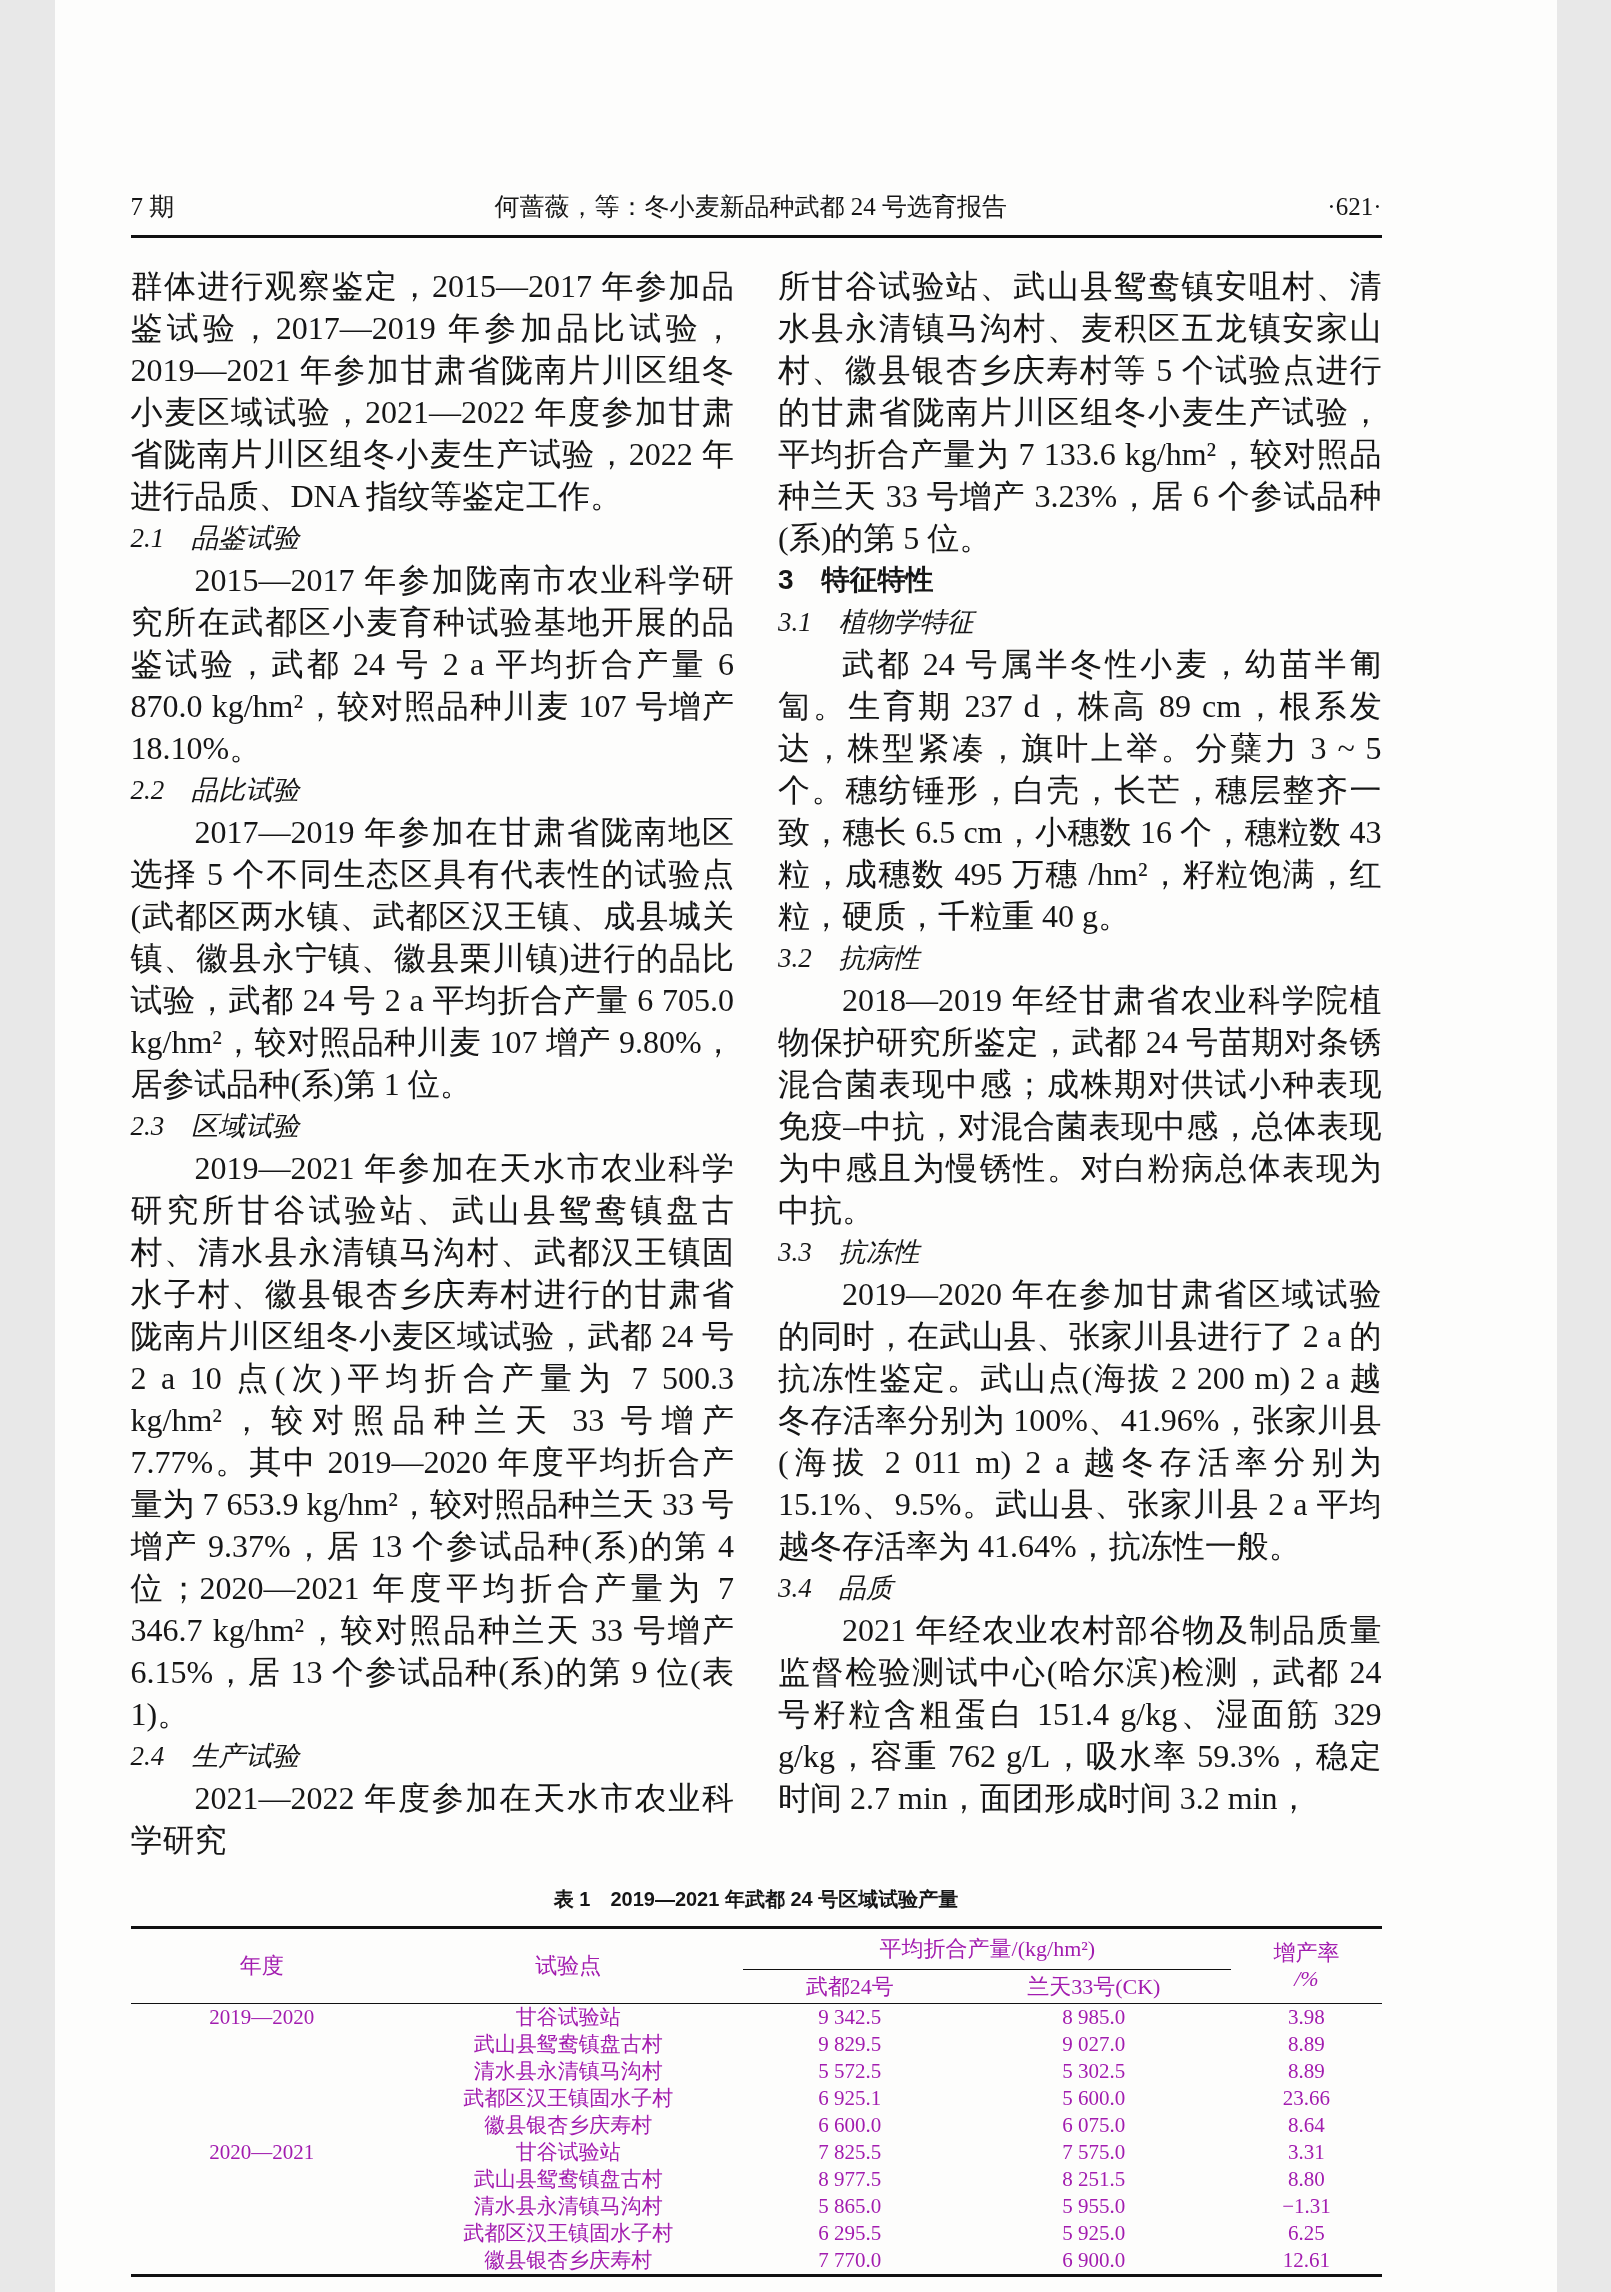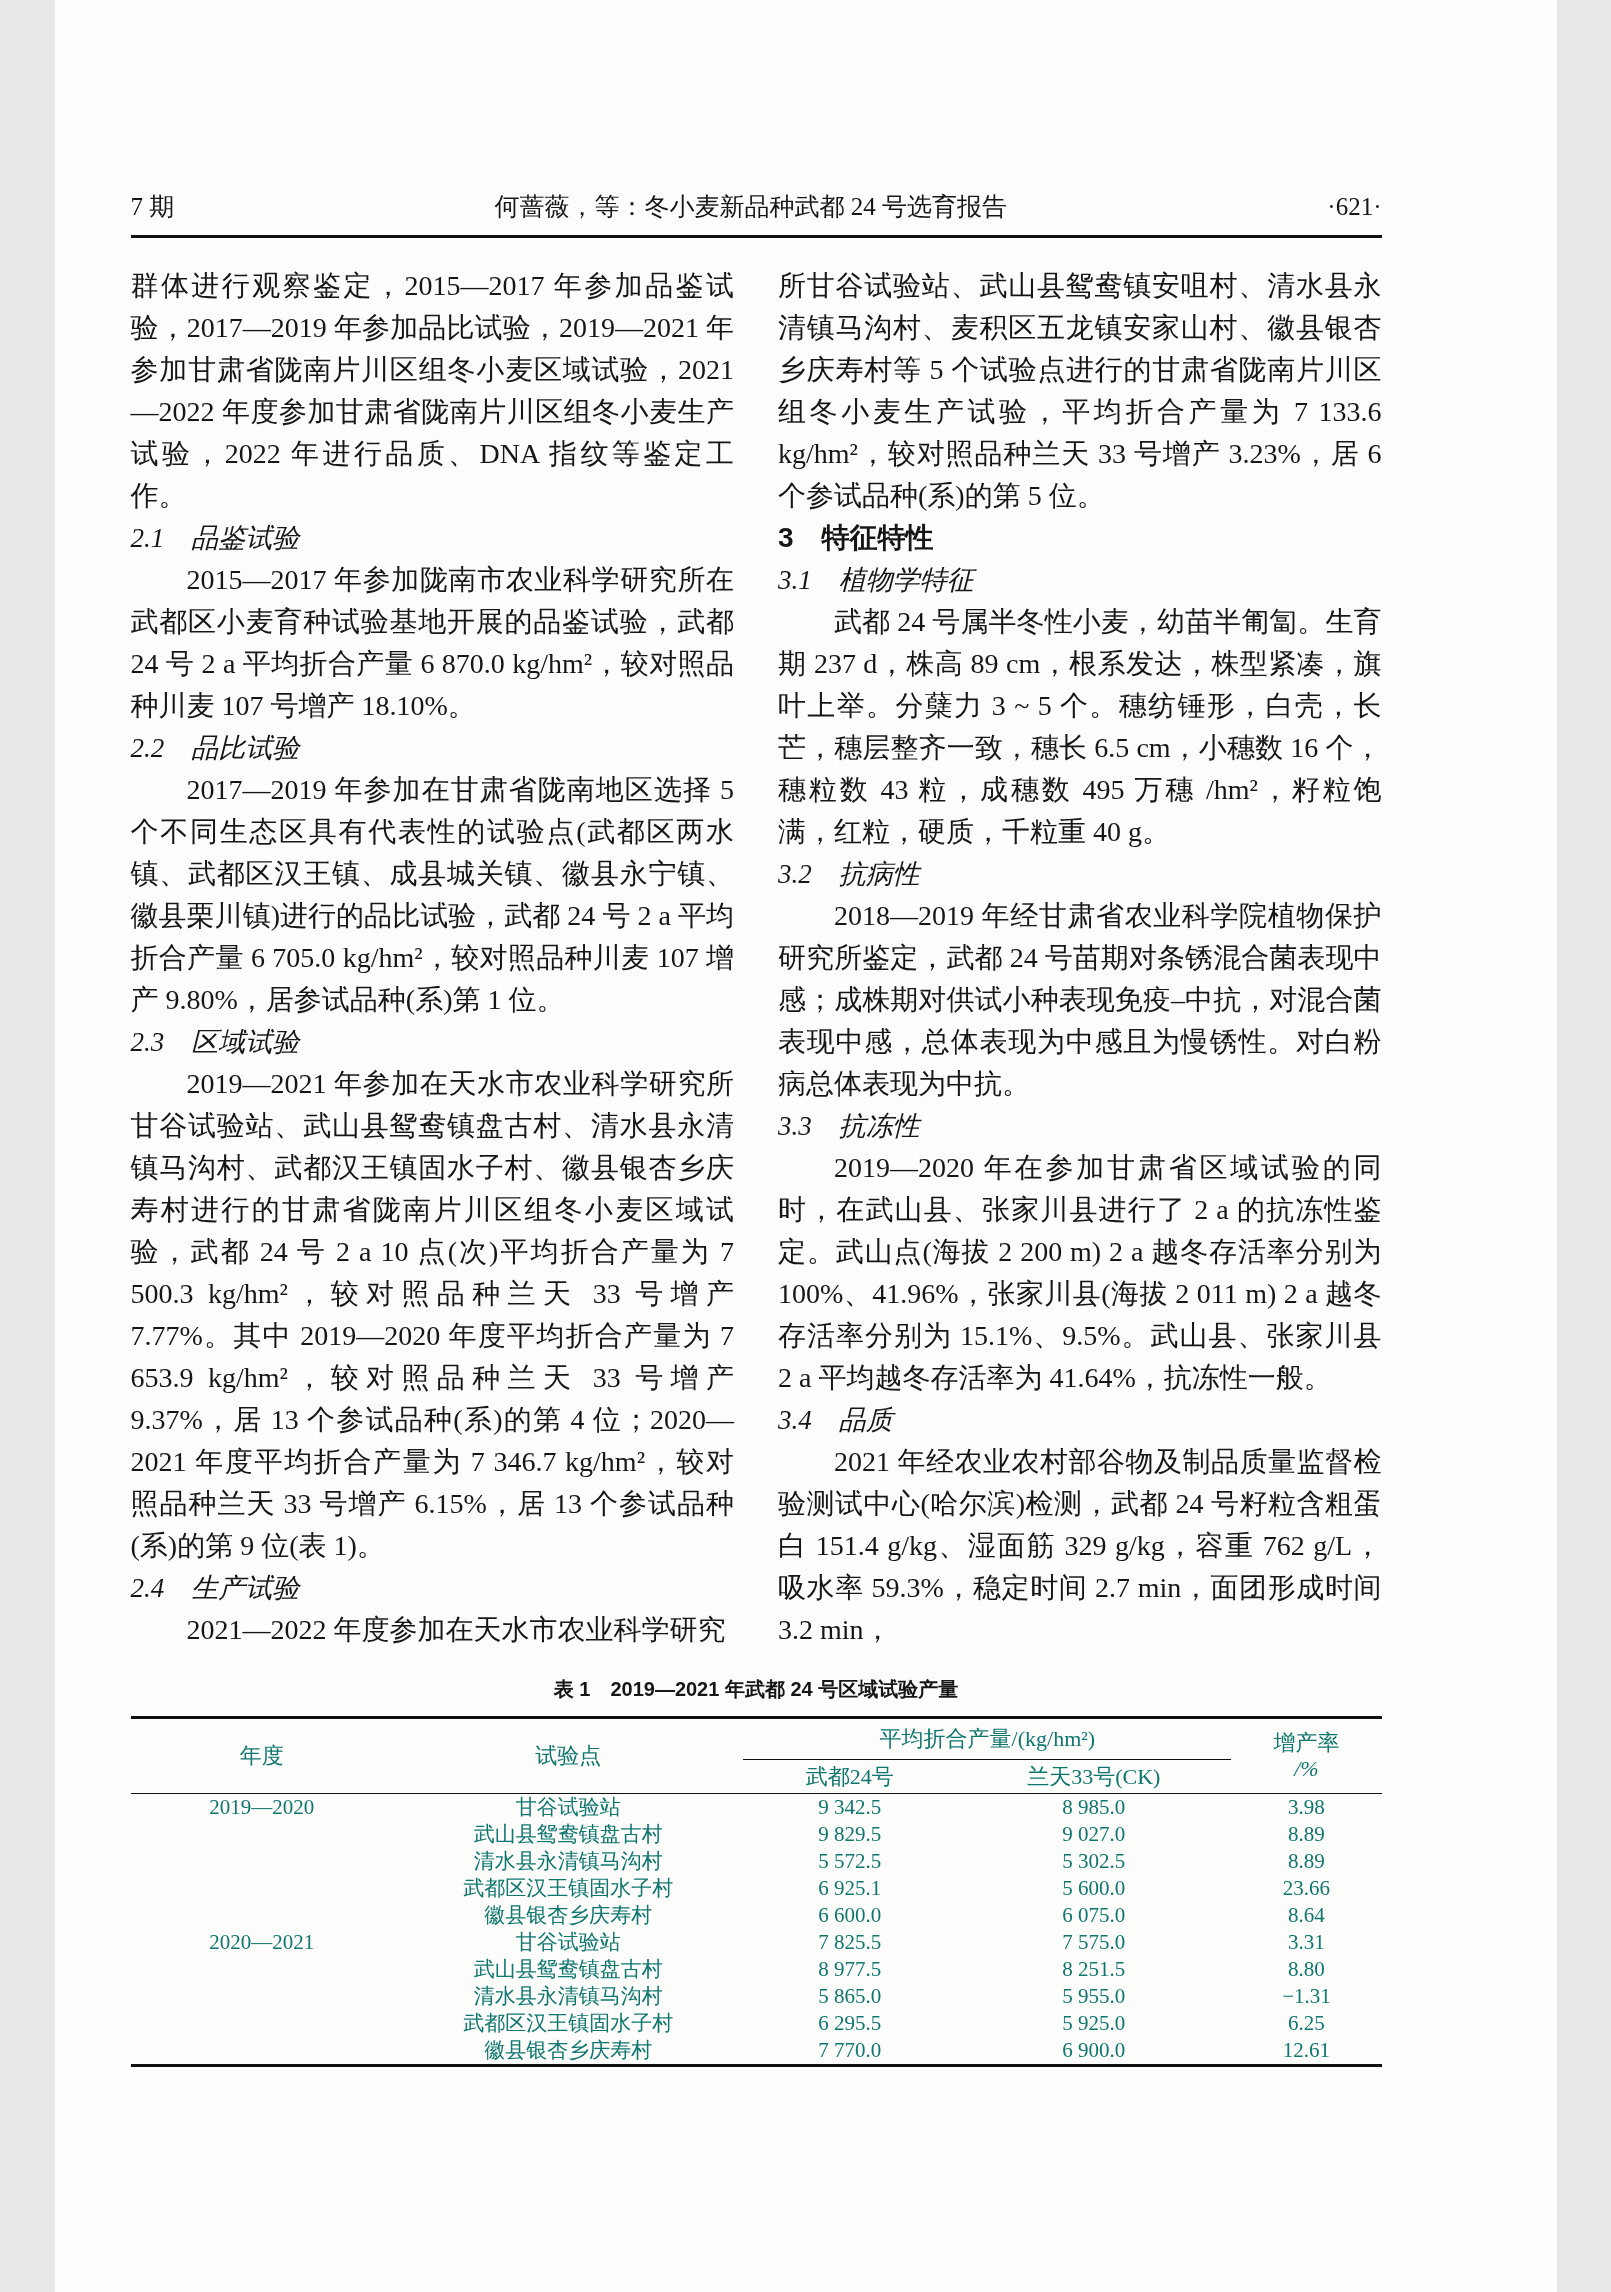--- a/index.html
+++ b/index.html
@@ -18,21 +18,21 @@
   .head-row{
     display:flex;justify-content:space-between;align-items:flex-end;
     font-size:25px;line-height:33px;
   }
   .head-row .mid{flex:1;text-align:center;}
   .head-rule{border-bottom:3.8px solid #111;margin-top:11.5px;}
   
   .columns{display:flex;gap:44px;margin-top:27px;}
   .col{flex:1;min-width:0;}
   .col p{
-    margin:0;font-size:28px;line-height:42px;
+    margin:0;font-size:32px;line-height:42px;
     text-align:justify;text-justify:inter-ideograph;
   }
   .col p.indent{text-indent:2em;}
   .h2{
     margin:0;font-size:28px;line-height:42px;font-weight:700;
     font-family:"Liberation Sans","DejaVu Sans",sans-serif;
   }
   .h3{
     margin:0;font-size:27px;line-height:42px;
     font-style:italic;
@@ -40,21 +40,21 @@
   
   .tbl-caption{
     margin-top:21px;text-align:center;
     font-size:20px;line-height:35px;font-weight:700;
     font-family:"Liberation Sans","DejaVu Sans",sans-serif;
   }
   table.results{
     width:100%;margin-top:9.6px;
     border-collapse:collapse;table-layout:fixed;
     border-top:3.8px solid #111;border-bottom:3.8px solid #111;
-    font-size:21px;color:#0f766e;
+    font-size:21px;color:#a21caf;
   }
   table.results th,table.results td{
     font-weight:400;padding:0;text-align:center;vertical-align:middle;
   }
   table.results thead th{font-size:22px;}
   tr.grp-row th{height:40px;}
   tr.sub-row th{height:33px;}
   th.group-span{border-bottom:1.9px solid #111;}
   tr.sub-row th,thead th[rowspan]{border-bottom:1.9px solid #111;}
   table.results tbody td{height:27px;line-height:27px;}

